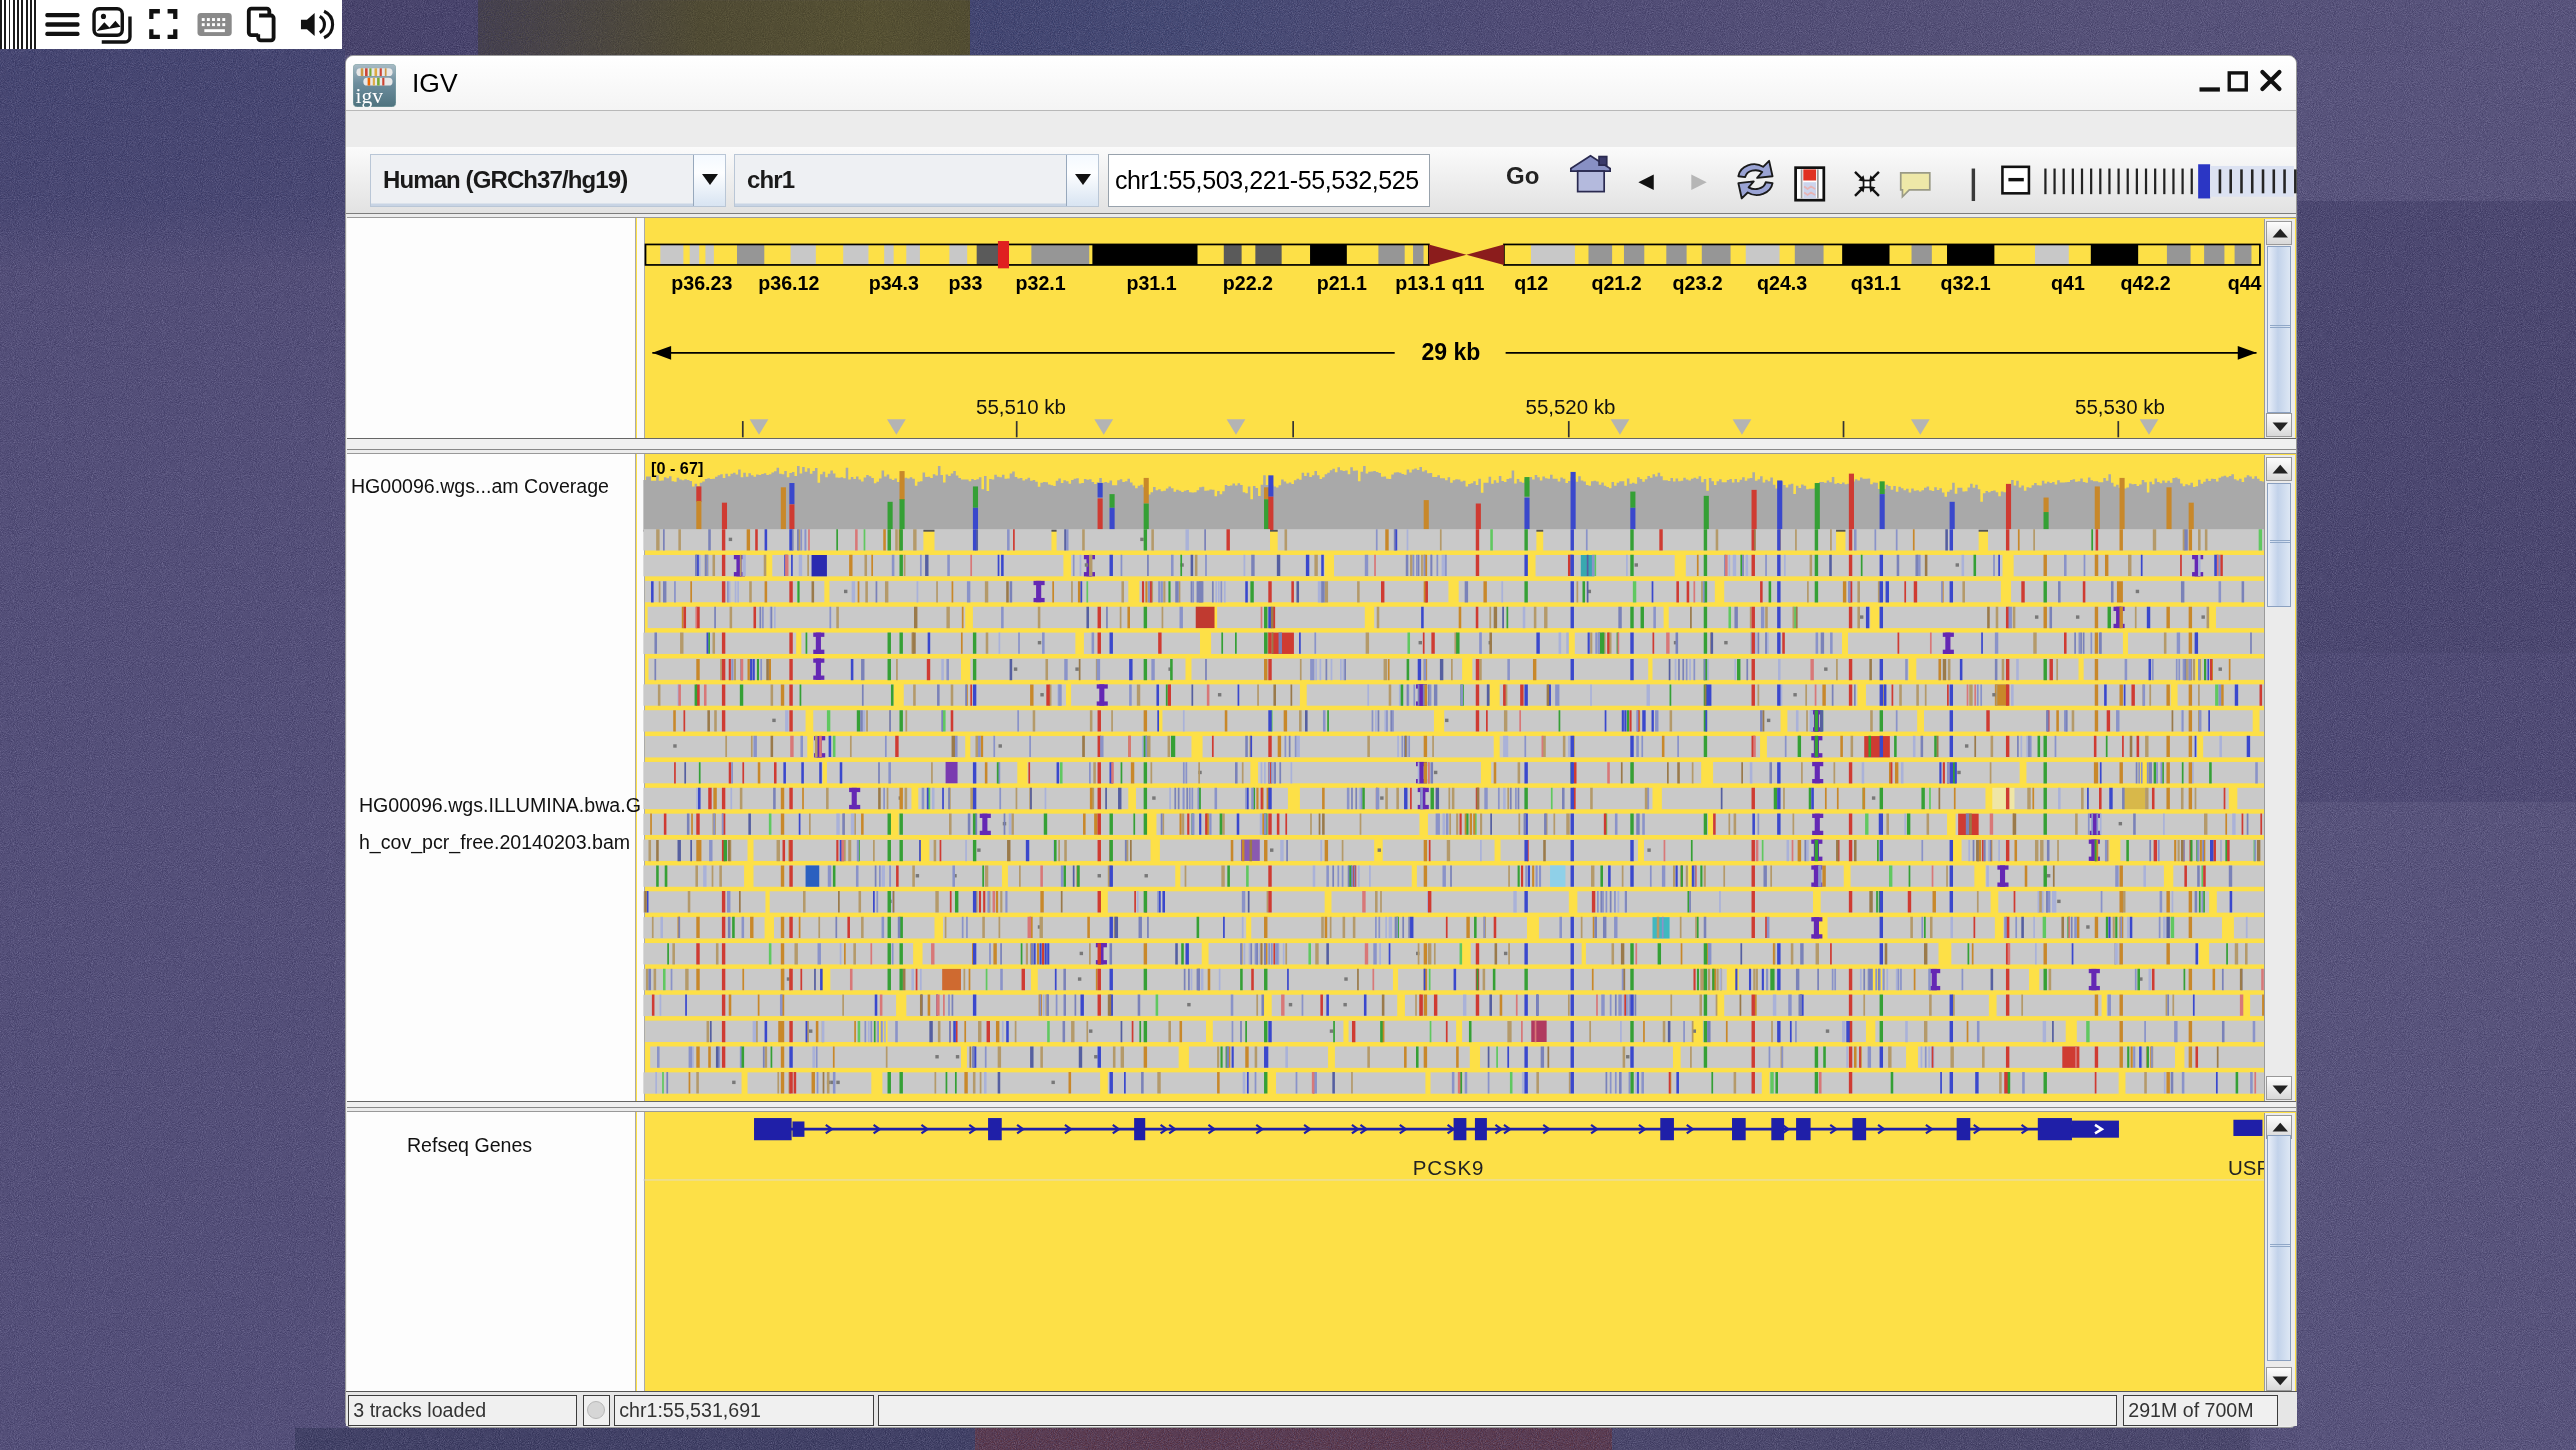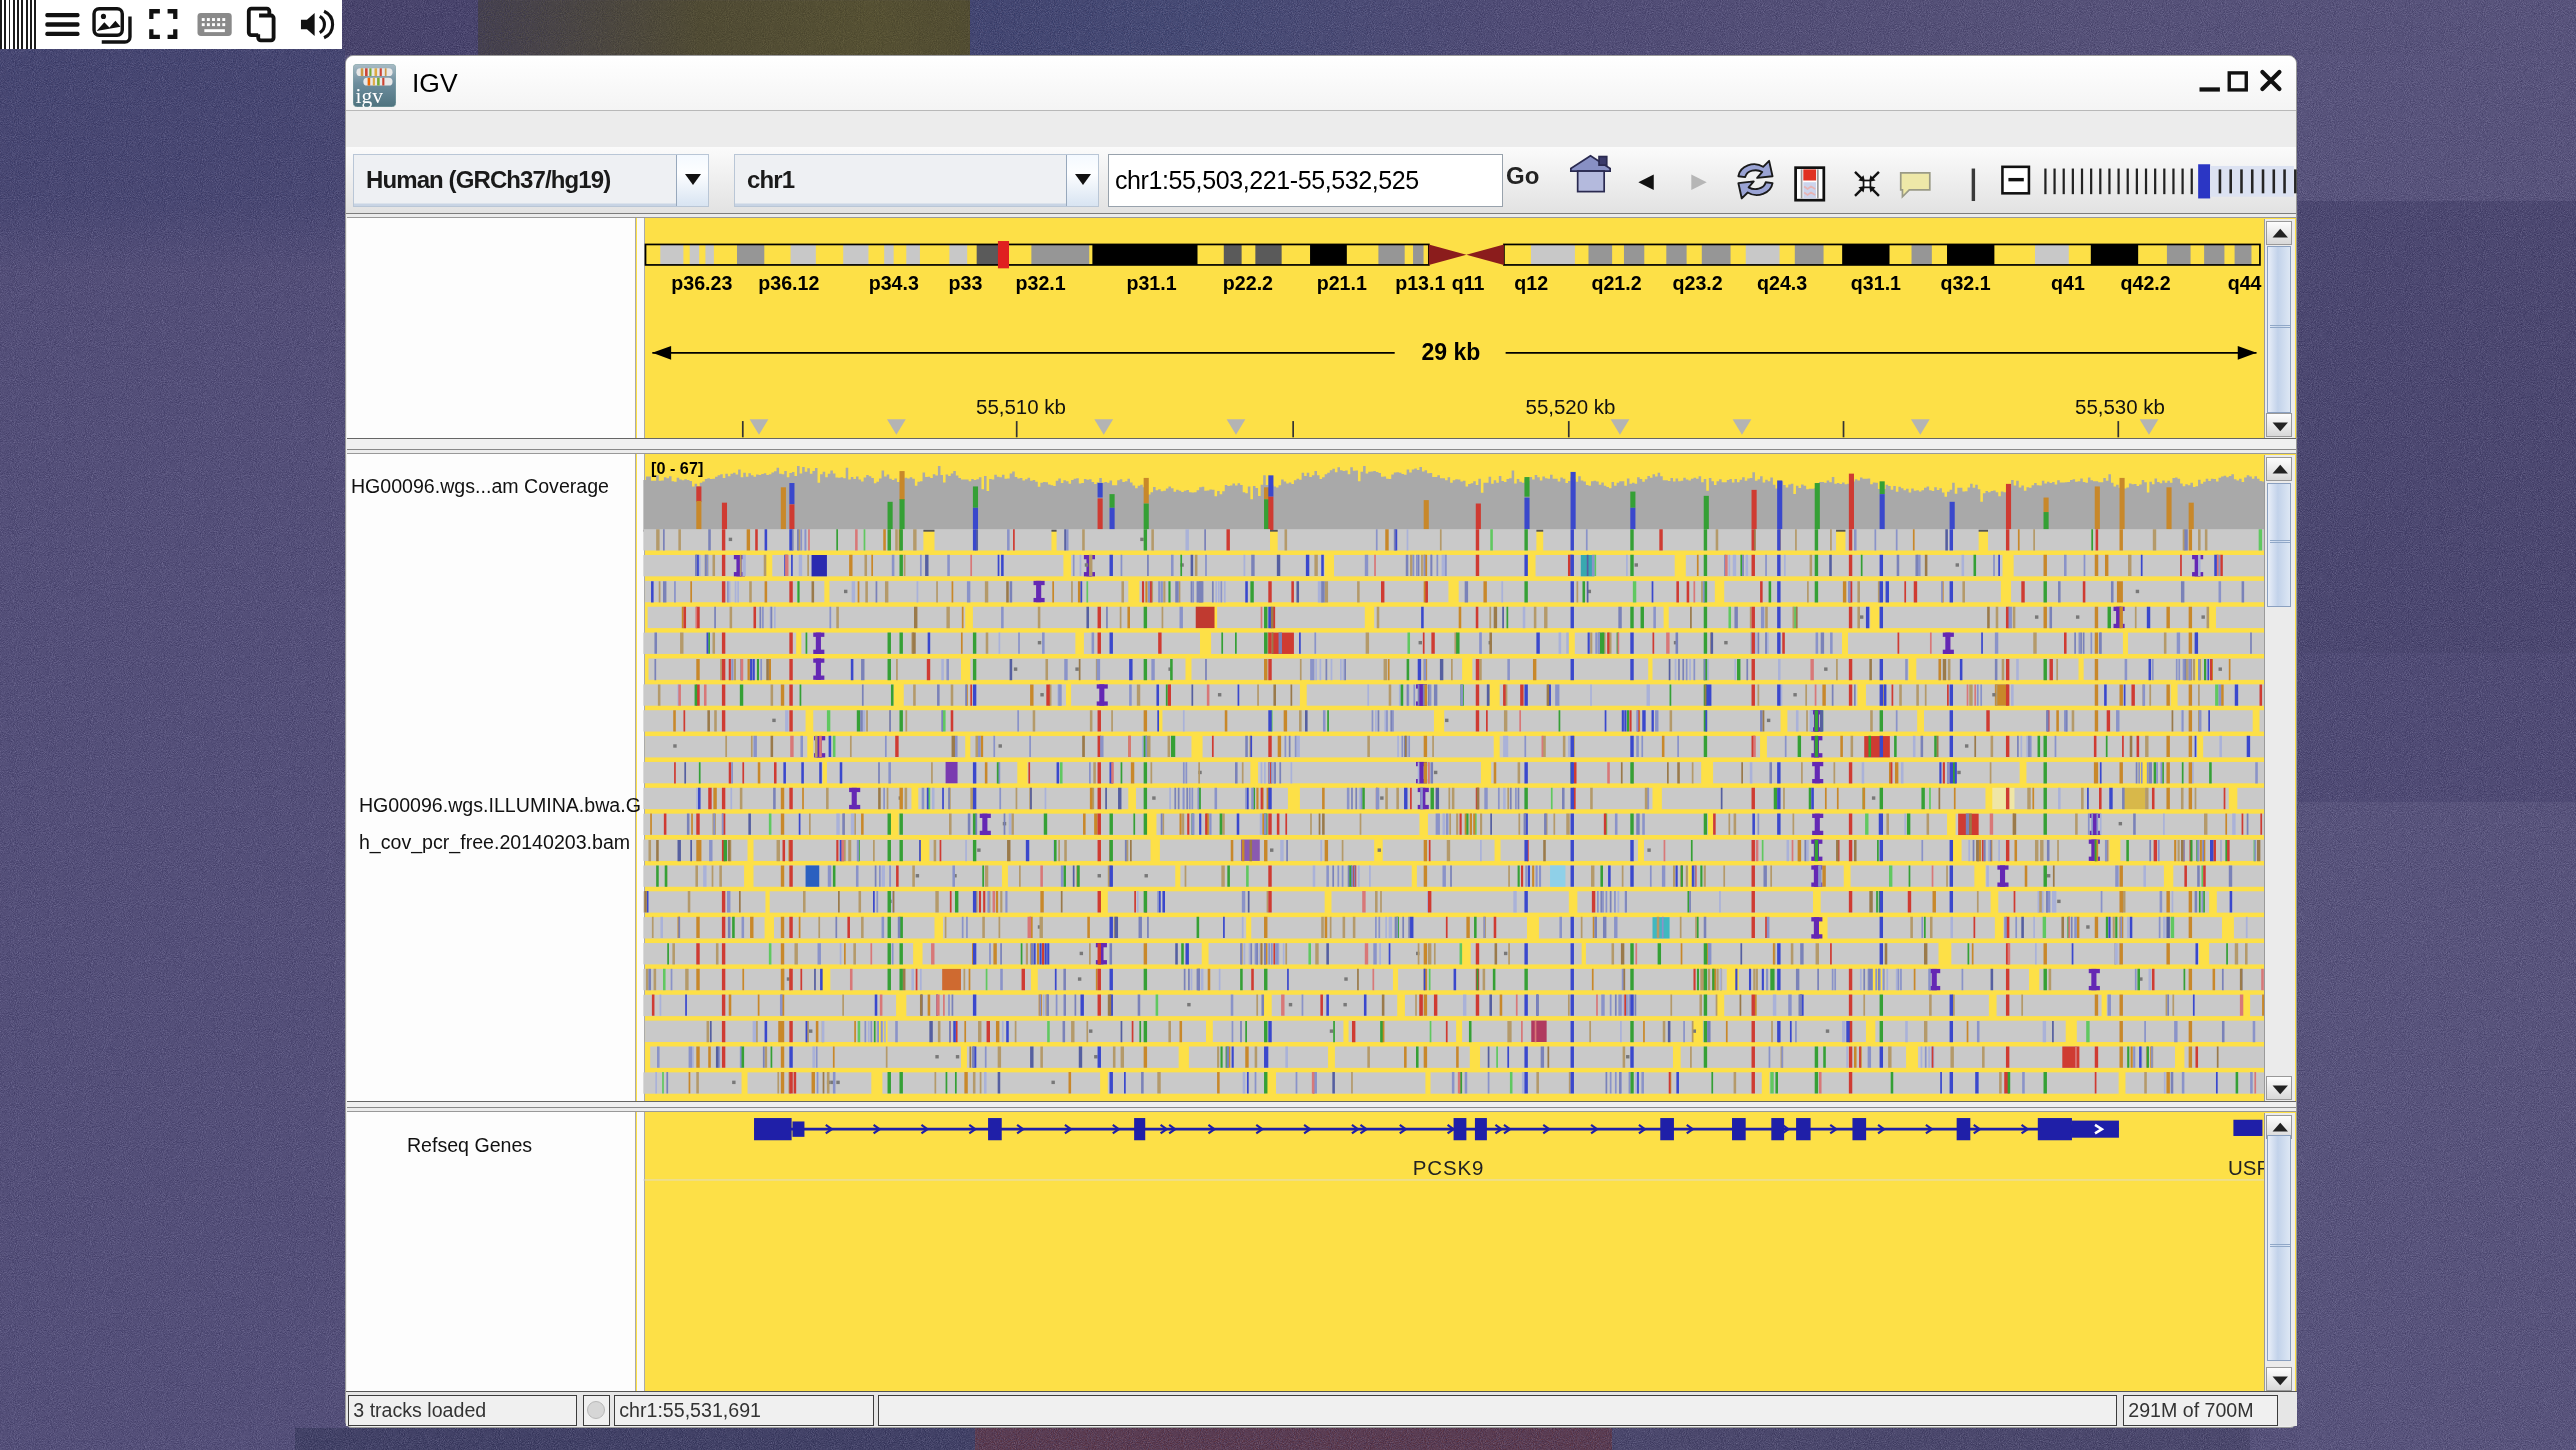--- a/index.html
+++ b/index.html
@@ -129,31 +129,31 @@
         <text x="3" y="45" font-family="Liberation Serif, serif" font-size="25" fill="#fff">igv</text>
       </svg>
       <div class="abs" style="left:66px;top:12px;font-size:26.5px;color:#000;">IGV</div>
       <svg class="abs" style="left:1845px;top:5.1px" width="102" height="34" viewBox="0 0 120 40">
         <rect x="10" y="31" width="24" height="5" fill="#111"></rect>
         <rect x="45" y="14" width="20" height="20" fill="none" stroke="#111" stroke-width="4"></rect>
         <path d="M84 13 L104 33 M104 13 L84 33" stroke="#111" stroke-width="5" stroke-linecap="round"></path>
       </svg>
     </div>
     <div class="toolbar">
-      <div class="combo" style="left:7px;width:356px;">
+      <div class="combo" style="left:24px;width:356px;">
         <div class="txt">Human (GRCh37/hg19)</div>
         <div class="btn"></div>
         <div class="arr"></div>
       </div>
       <div class="combo" style="left:388px;width:365px;padding-left:24px;">
         <div class="txt">chr1</div>
         <div class="btn"></div>
         <div class="arr"></div>
       </div>
-      <div class="locfield" style="left:762px;width:395px;">
+      <div class="locfield" style="left:762px;width:322px;">
         <div style="margin:11px 0 0 6px;font-size:25px;letter-spacing:-0.4px;">chr1:55,503,221-55,532,525</div>
       </div>
       <div class="abs" style="left:1160px;top:14.5px;font-size:24px;font-weight:bold;color:#222;">Go</div>
       <svg style="position:absolute;left:1218px;top:0px" width="735" height="67" viewBox="0 0 860 78">
         <g stroke="#2a2a50" stroke-width="2">
           <polygon points="8,25 31,10 54,25 54,28 8,28" fill="#8890c4"></polygon>
           <rect x="41" y="11" width="9" height="10" fill="#3a3a6a"></rect>
           <rect x="16" y="28" width="31" height="24" fill="#b4badd"></rect>
         </g>
         <polygon points="105,41 87,32 105,23" fill="#111" transform="translate(0,9)"></polygon>

